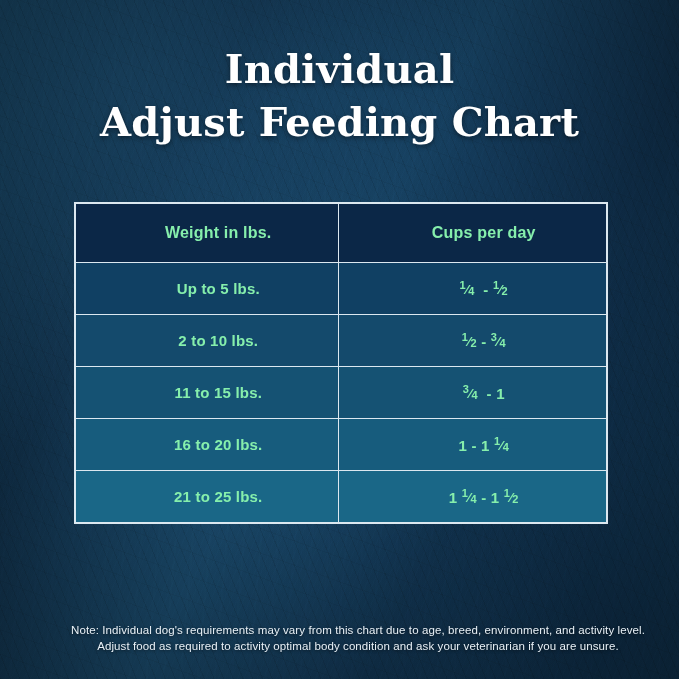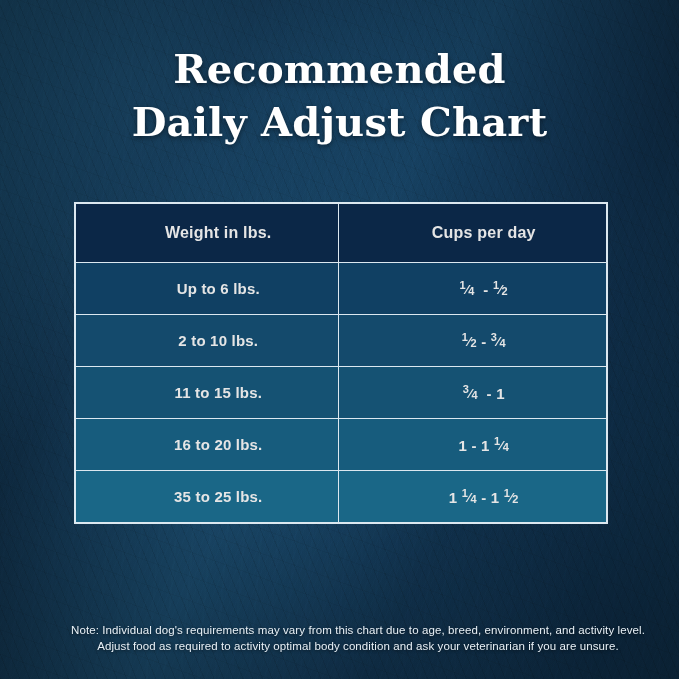--- a/index.html
+++ b/index.html
@@ -81,21 +81,21 @@
     border-collapse: collapse;
     width: 532px;
     table-layout: fixed;
     border: 2px solid #dce8f0;
   }
   table.feeding col.c1 { width: 263px; }
   table.feeding col.c2 { width: 269px; }
 
   table.feeding th, table.feeding td {
     border: 1px solid #dce8f0;
-    color: #e5e5e5;
+    color: #86efac;
     text-align: center;
     vertical-align: middle;
     padding-left: 24px;
   }
   table.feeding thead th {
     background: #0b2747;
     font-size: 16px;
     font-weight: bold;
     height: 56px;
     letter-spacing: 0.2px;
@@ -135,39 +135,39 @@
 </head>
 <body>
 
 <div id="page">
   <div id="texture"></div>
   <div id="vignette"></div>
 
   <div id="content">
 
     <div class="title-block">
-      <span class="title-line">Recommended</span>
-      <span class="title-line">Daily Adjust Chart</span>
+      <span class="title-line">Individual</span>
+      <span class="title-line">Adjust Feeding Chart</span>
     </div>
 
     <div class="table-wrap">
       <table class="feeding">
         <colgroup>
             <col class="c1">
             <col class="c2">
           </colgroup>
         <thead>
           <tr>
             <th>Weight in lbs.</th>
             <th>Cups per day</th>
           </tr>
         </thead>
         <tbody>
           <tr class="row0">
-            <td>Up to 6 lbs.</td>
+            <td>Up to 5 lbs.</td>
             <td>
               <span class="frac"><sup class="n">1</sup><span class="slash">⁄</span><sub class="d">4</sub></span>&nbsp; - <span class="frac"><sup class="n">1</sup><span class="slash">⁄</span><sub class="d">2</sub></span>
             </td>
           </tr>
           <tr class="row1">
             <td>2 to 10 lbs.</td>
             <td>
               <span class="frac"><sup class="n">1</sup><span class="slash">⁄</span><sub class="d">2</sub></span> - <span class="frac"><sup class="n">3</sup><span class="slash">⁄</span><sub class="d">4</sub></span>
             </td>
           </tr>
@@ -177,21 +177,21 @@
               <span class="frac"><sup class="n">3</sup><span class="slash">⁄</span><sub class="d">4</sub></span>&nbsp; - 1
             </td>
           </tr>
           <tr class="row3">
             <td>16 to 20 lbs.</td>
             <td>
               1 - 1&nbsp;<span class="frac"><sup class="n">1</sup><span class="slash">⁄</span><sub class="d">4</sub></span>
             </td>
           </tr>
           <tr class="row4">
-            <td>35 to 25 lbs.</td>
+            <td>21 to 25 lbs.</td>
             <td>
               1&nbsp;<span class="frac"><sup class="n">1</sup><span class="slash">⁄</span><sub class="d">4</sub></span> - 1&nbsp;<span class="frac"><sup class="n">1</sup><span class="slash">⁄</span><sub class="d">2</sub></span>
             </td>
           </tr>
         </tbody>
       </table>
     </div>
 
     <div class="note">
       <span>Note: Individual dog's requirements may vary from this chart due to age, breed, environment, and activity level.</span>

